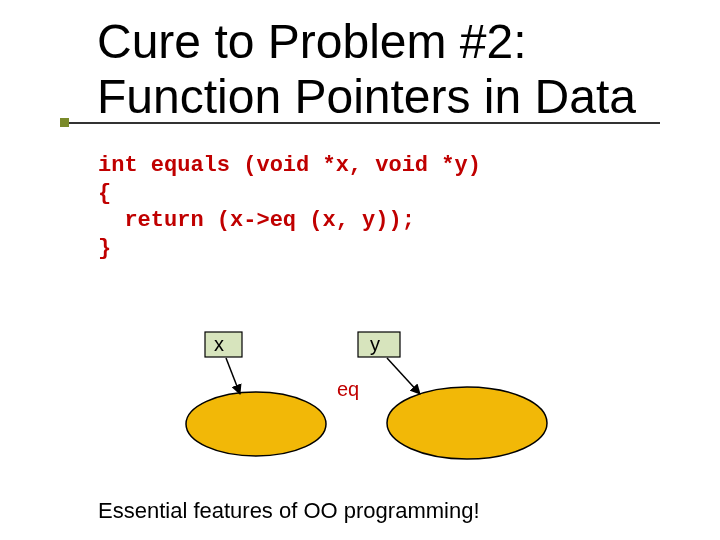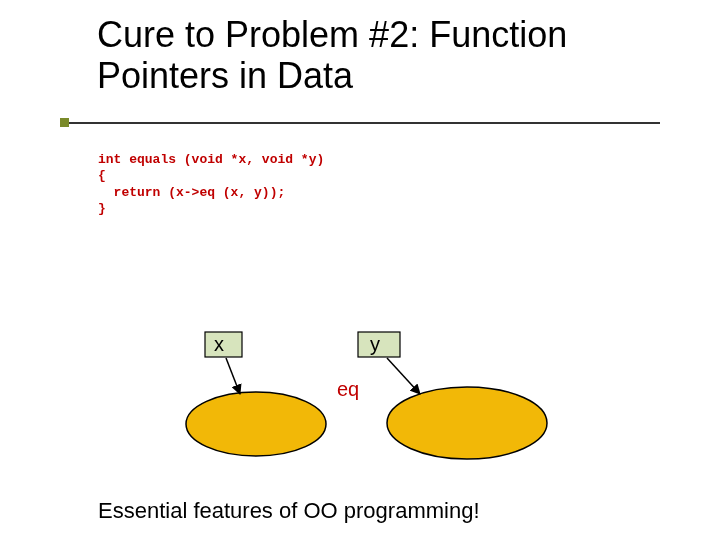--- a/index.html
+++ b/index.html
@@ -15,21 +15,21 @@
   .slide {
     position: relative;
     width: 720px;
     height: 540px;
   }
   .title {
     position: absolute;
     left: 97px;
     top: 14px;
     width: 560px;
-    font-size: 36px;
+    font-size: 48px;
     line-height: 1.15;
     font-family: "Comic Sans MS", "Comic Sans", cursive, Arial, sans-serif;
     color: #000;
     font-weight: 400;
   }
   .title-rule {
     position: absolute;
     left: 60px;
     top: 122px;
     width: 600px;
@@ -42,21 +42,21 @@
     top: 118px;
     width: 9px;
     height: 9px;
     background: #7a8a2a;
   }
   .code {
     position: absolute;
     left: 98px;
     top: 152px;
     font-family: "Courier New", Courier, monospace;
-    font-size: 13px;
+    font-size: 22px;
     font-weight: bold;
     color: #c00000;
     line-height: 1.25;
     white-space: pre;
   }
   .svg-wrap {
     position: absolute;
     left: 0;
     top: 0;
     width: 720px;

